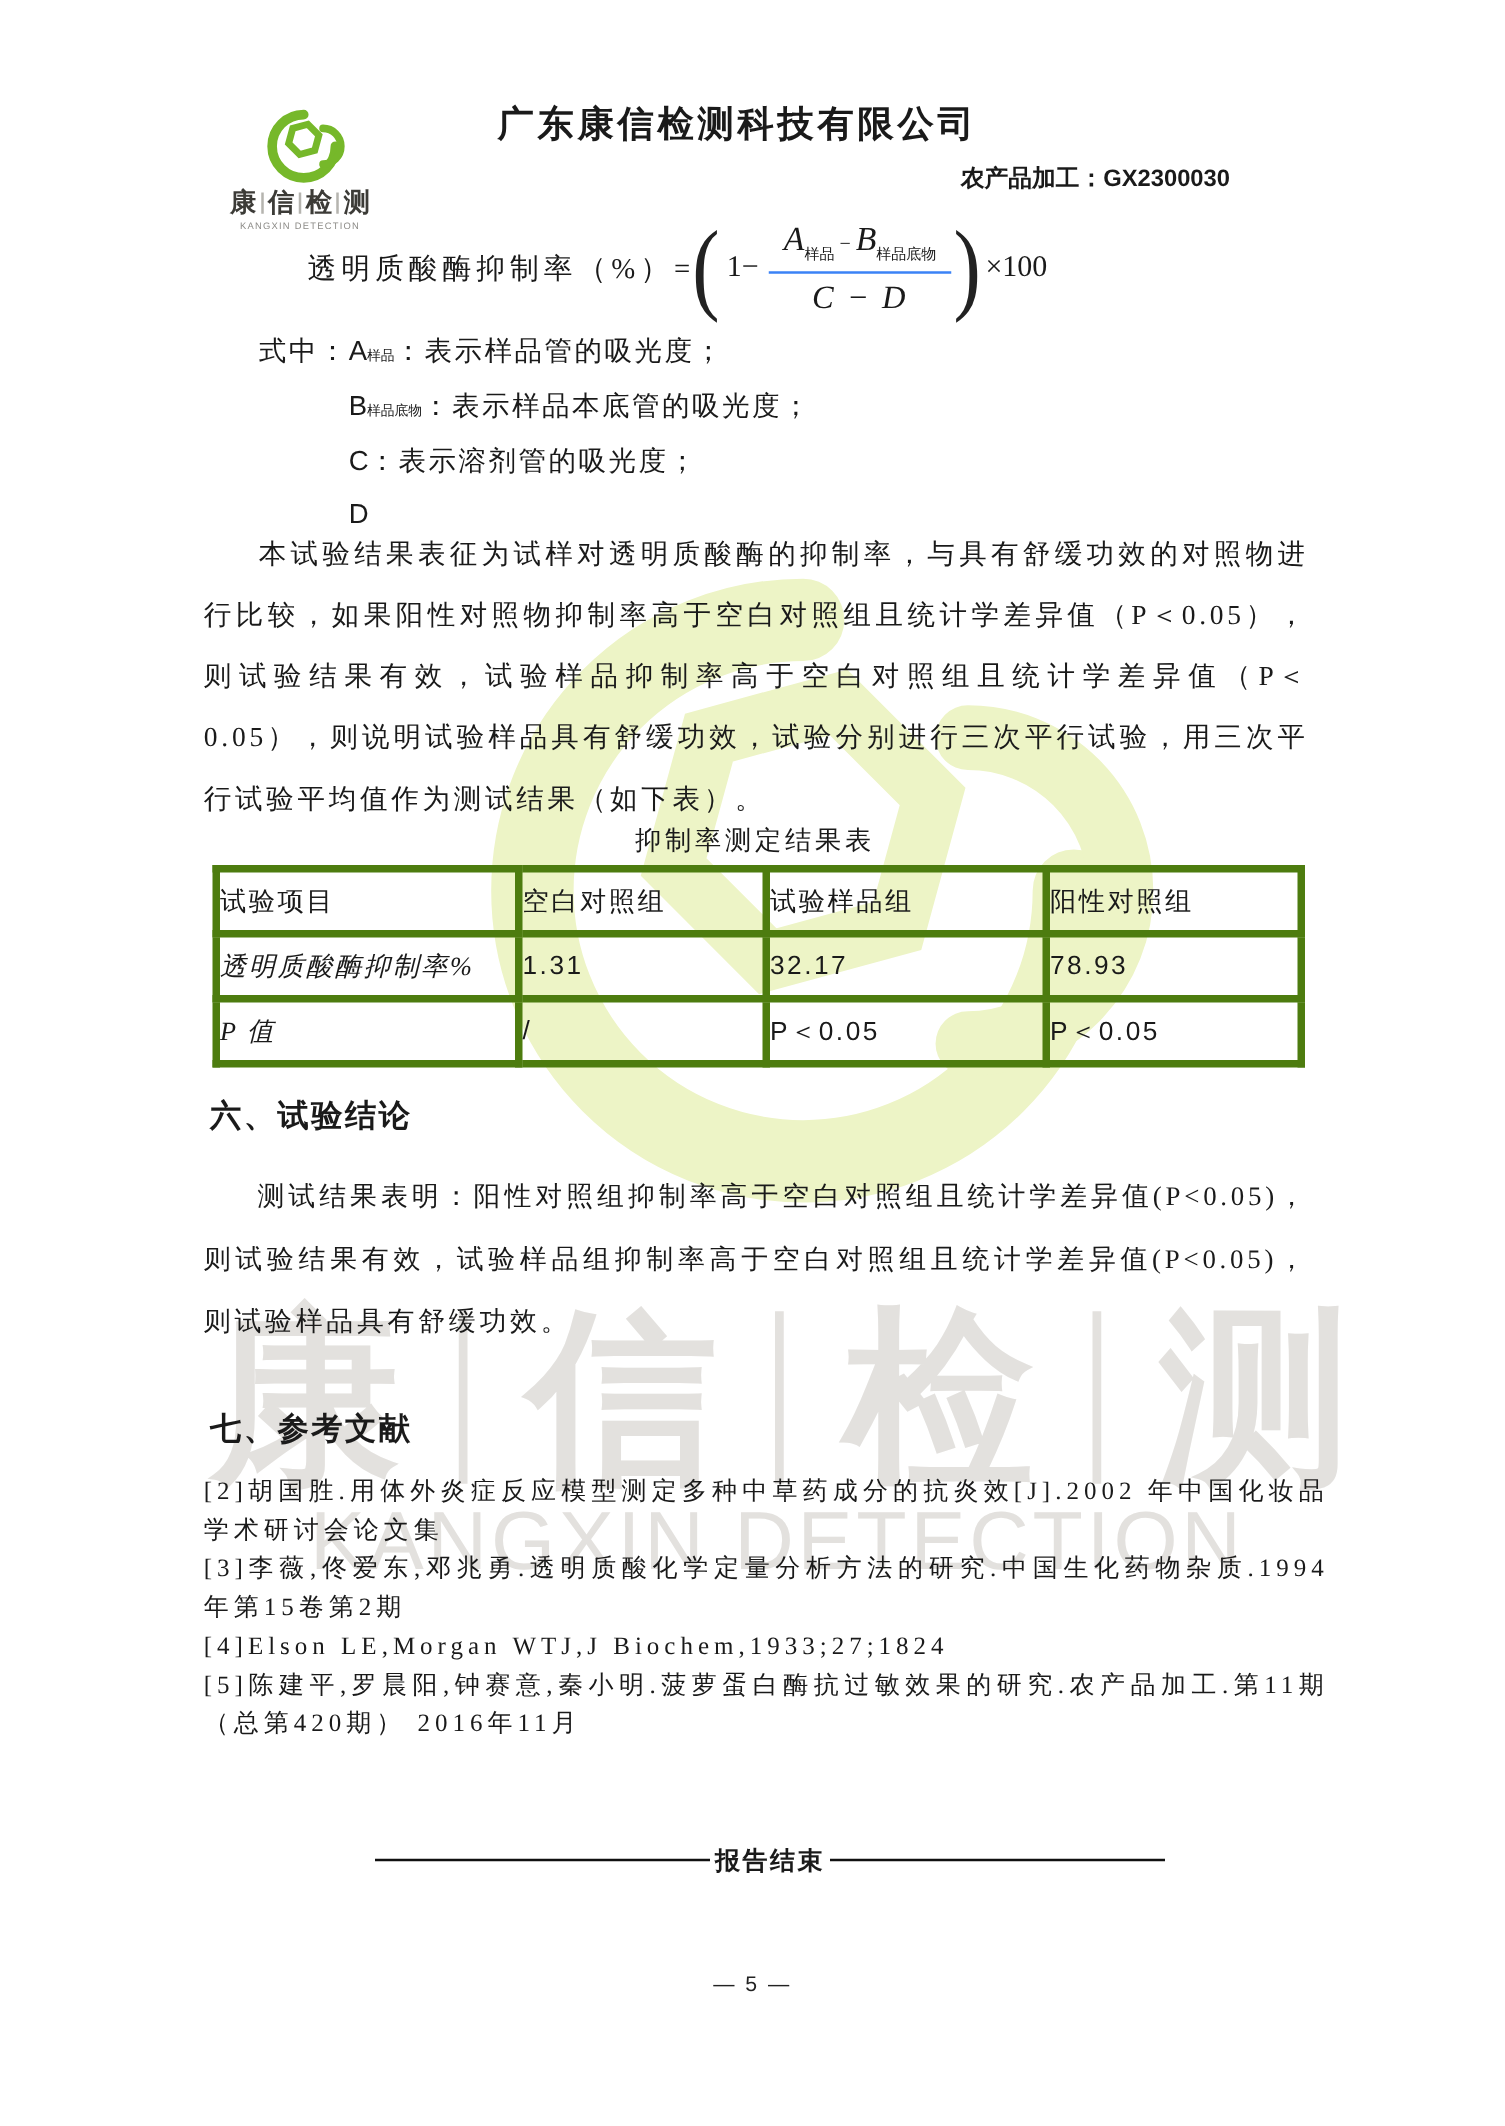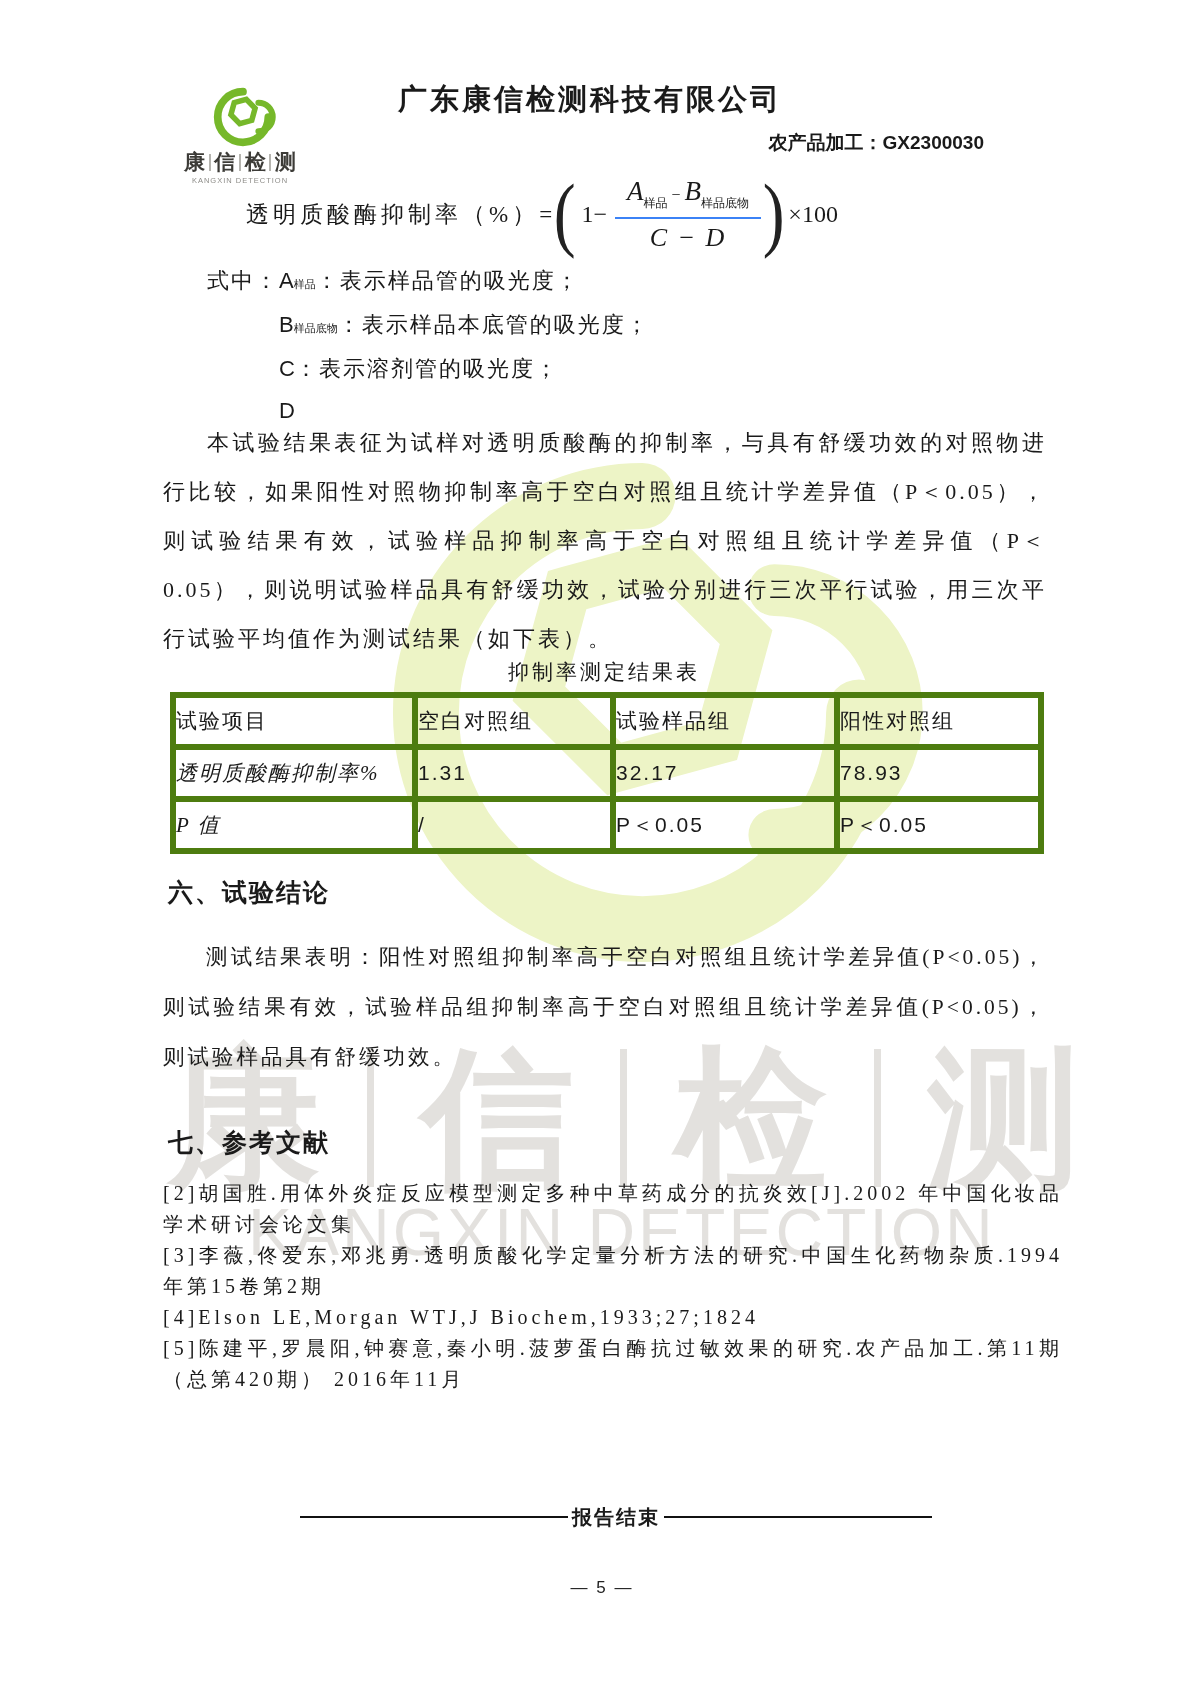--- a/index.html
+++ b/index.html
@@ -98,21 +98,21 @@
   .conclusion-par{
     position:absolute;left:163px;top:932px;width:884px;
     font-size:21.5px;line-height:50px;letter-spacing:3px;
     text-align:justify;text-indent:2em;
   }
   .refs{position:absolute;left:163px;top:1178px;width:900px;font-size:20px;line-height:31px;letter-spacing:4px;text-align:justify;}
   .ref-item{margin:0;}
   
   .end-divider{
     position:absolute;left:300px;top:1472px;width:632px;height:32px;
-    display:flex;align-items:center;margin-top:29px;
+    display:flex;align-items:center;
   }
   .end-divider .line{flex:1;height:2.5px;background:#111;}
   .end-divider .label{margin:0 4px;font-weight:700;font-size:20px;letter-spacing:2px;white-space:nowrap;}
   .page-num{
     position:absolute;left:0;top:1578px;width:1204px;text-align:center;
     font-family:"Liberation Sans",sans-serif;font-size:17px;letter-spacing:2px;color:#222;
   }
 </style>
 </head>
 <body>

